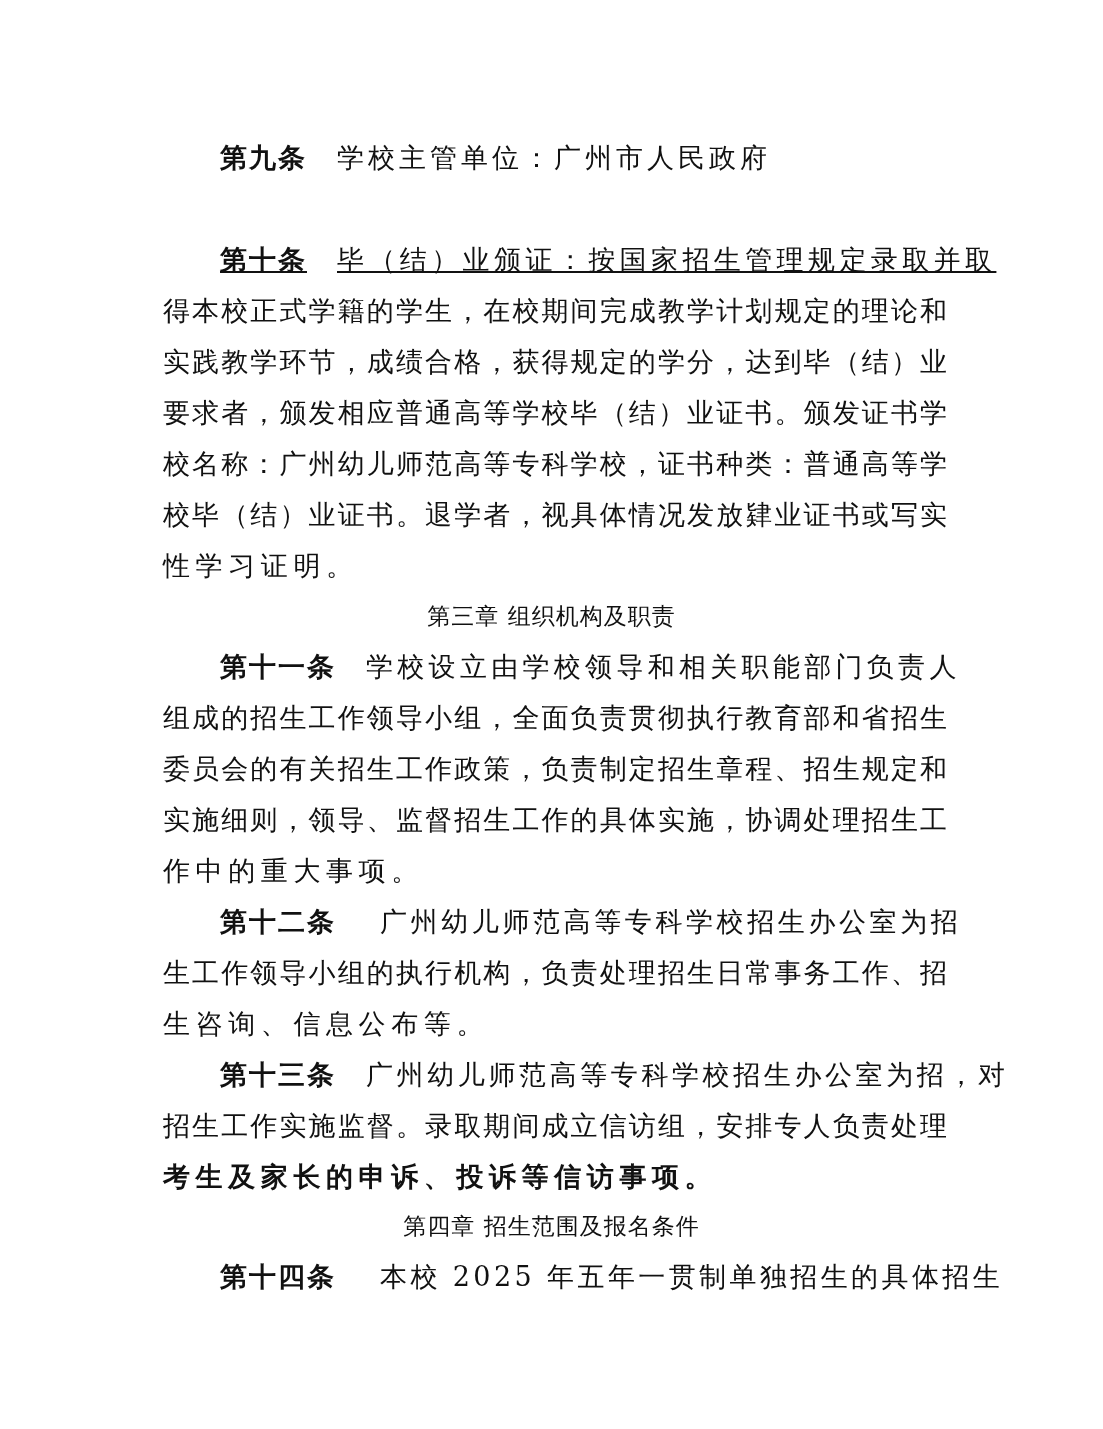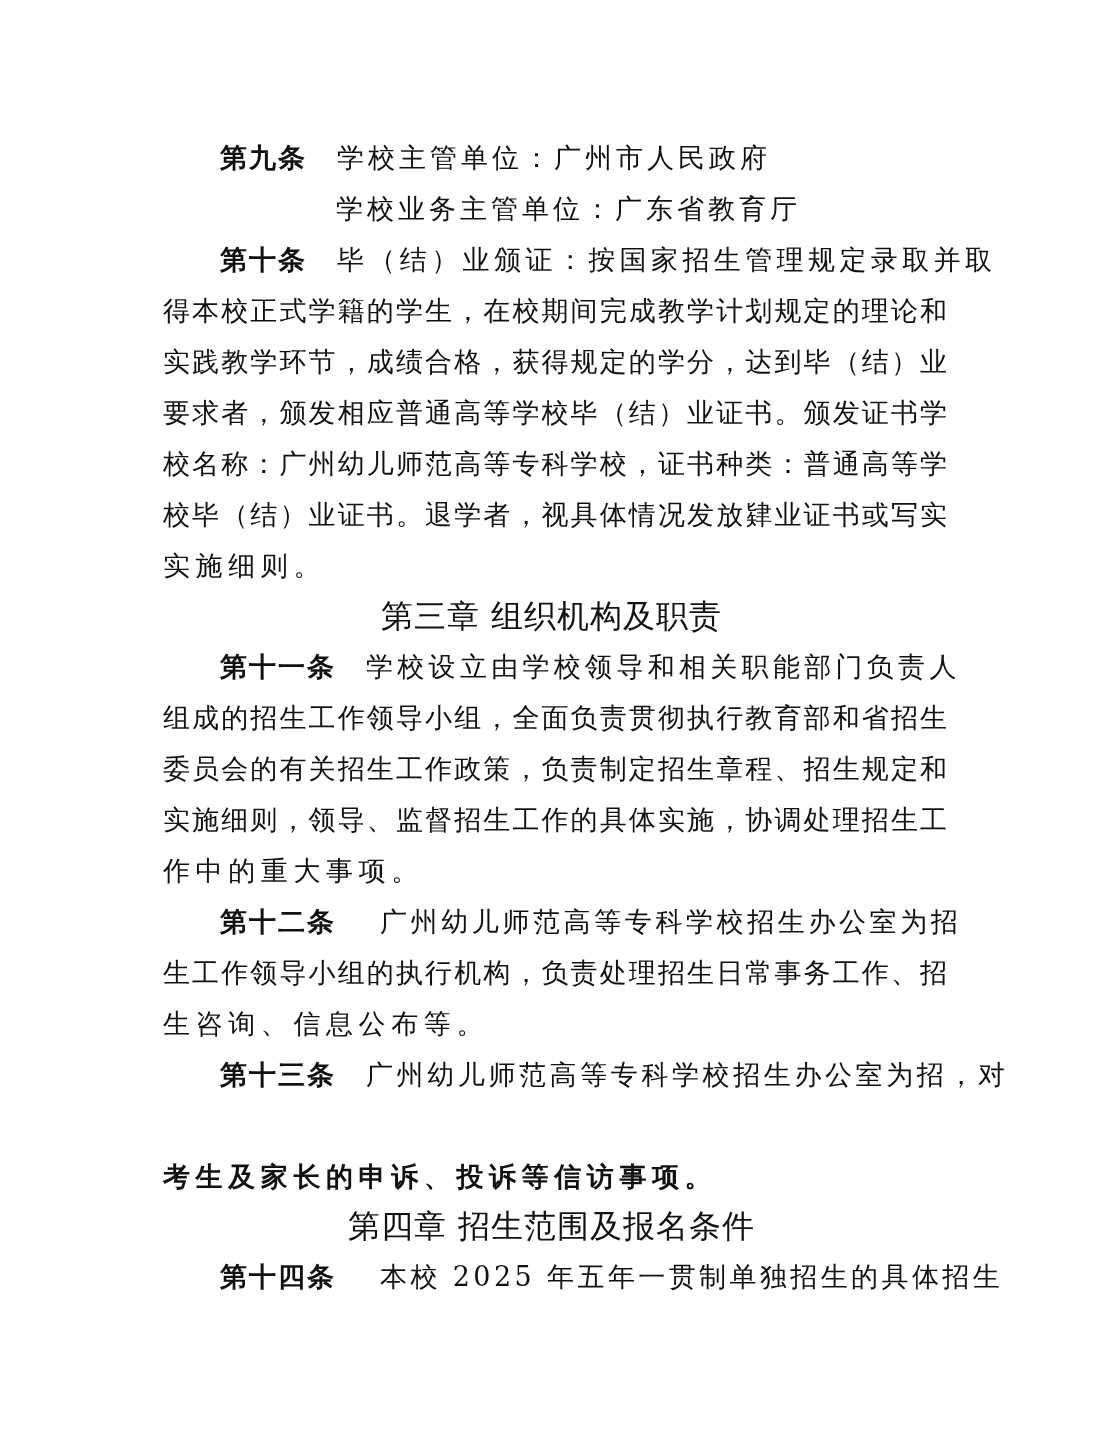--- a/index.html
+++ b/index.html
@@ -6,64 +6,62 @@
     body { width: 1103px; height: 1429px; position: relative; overflow: hidden;
            font-family: "DejaVu Serif", "Liberation Serif", serif; color: #111; }
     .page { position: absolute; left: 0; top: 0; width: 1103px; height: 1429px; }
     .line { position: absolute; left: 163px; width: 784px; height: 40px;
             font-size: 27px; line-height: 40px; white-space: nowrap;
             letter-spacing: 5.6px; }
     .justify { text-align-last: justify; text-align: justify; letter-spacing: 0; }
     .bold { font-weight: bold; font-family: "DejaVu Sans", "Liberation Sans", sans-serif; letter-spacing: 2px; }
     .heading { position: absolute; left: 0; width: 1103px; text-align: center;
                font-family: "DejaVu Sans", "Liberation Sans", sans-serif;
-               font-size: 32px; line-height: 40px; height: 40px; letter-spacing: 1px; color:#111; }
+               font-size: 23px; line-height: 40px; height: 40px; letter-spacing: 1px; color:#111; }
     .gap { display: inline-block; }
   </style>
 </head>
 <body>
 
 <div class="page">
 
   <div class="line" style="top:138px; left:220px; width:560px; letter-spacing:4px;">
     <span class="bold">第九条</span><span class="gap" style="width:30px"></span><span>学校主管单位：广州市人民政府</span>
   </div>
-  <div class="line" style="top:189px; left:336px; width:460px; letter-spacing:4px;">
-    <span>学校业务主管单位：广东省教育厅</span>
-  </div>
 
-  <div class="line justify" style="top:240px; left:220px; width:727px;">
+  <div class="line justify" style="top:240px; left:220px; width:727px;text-decoration:underline;">
     <span class="bold">第十条</span><span class="gap" style="width:30px"></span><span style="letter-spacing:4.4px">毕（结）业颁证：按国家招生管理规定录取并取</span>
   </div>
   <div class="line justify" style="top:291px;"><span>得本校正式学籍的学生，在校期间完成教学计划规定的理论和</span></div>
   <div class="line justify" style="top:342px;"><span>实践教学环节，成绩合格，获得规定的学分，达到毕（结）业</span></div>
   <div class="line justify" style="top:393px;"><span>要求者，颁发相应普通高等学校毕（结）业证书。颁发证书学</span></div>
   <div class="line justify" style="top:444px;"><span>校名称：广州幼儿师范高等专科学校，证书种类：普通高等学</span></div>
   <div class="line justify" style="top:495px;"><span>校毕（结）业证书。退学者，视具体情况发放肄业证书或写实</span></div>
-  <div class="line" style="top:546px;"><span>实施细则。</span></div>
+  <div class="line" style="top:546px;"><span>性学习证明。</span></div>
 
   <div class="heading" style="top:596px;">第三章  组织机构及职责</div>
 
   <div class="line" style="top:647px; left:220px; width:700px; letter-spacing:4.3px;">
     <span class="bold">第十一条</span><span class="gap" style="width:30px"></span><span>学校设立由学校领导和相关职能部门负责人</span>
   </div>
   <div class="line justify" style="top:698px;"><span>组成的招生工作领导小组，全面负责贯彻执行教育部和省招生</span></div>
   <div class="line justify" style="top:749px;"><span>委员会的有关招生工作政策，负责制定招生章程、招生规定和</span></div>
   <div class="line justify" style="top:800px;"><span>实施细则，领导、监督招生工作的具体实施，协调处理招生工</span></div>
   <div class="line" style="top:851px;"><span>作中的重大事项。</span></div>
 
   <div class="line justify" style="top:902px; left:220px; width:727px;">
     <span class="bold">第十二条</span><span class="gap" style="width:44px"></span><span style="letter-spacing:3.6px">广州幼儿师范高等专科学校招生办公室为招</span>
   </div>
   <div class="line justify" style="top:953px;"><span>生工作领导小组的执行机构，负责处理招生日常事务工作、招</span></div>
   <div class="line" style="top:1004px;"><span>生咨询、信息公布等。</span></div>
 
   <div class="line justify" style="top:1055px; left:220px; width:727px;">
     <span class="bold">第十三条</span><span class="gap" style="width:30px"></span><span style="letter-spacing:3.6px">广州幼儿师范高等专科学校招生办公室为招，对</span>
   </div>
+  <div class="line justify" style="top:1106px;"><span>招生工作实施监督。录取期间成立信访组，安排专人负责处理</span></div>
   <div class="line" style="top:1157px;font-weight:bold;"><span>考生及家长的申诉、投诉等信访事项。</span></div>
 
   <div class="heading" style="top:1206px;">第四章  招生范围及报名条件</div>
 
   <div class="line justify" style="top:1257px; left:220px; width:727px;">
     <span class="bold">第十四条</span><span class="gap" style="width:44px"></span><span style="letter-spacing:3.4px">本校 2025 年五年一贯制单独招生的具体招生</span>
   </div>
 
 </div>
 

